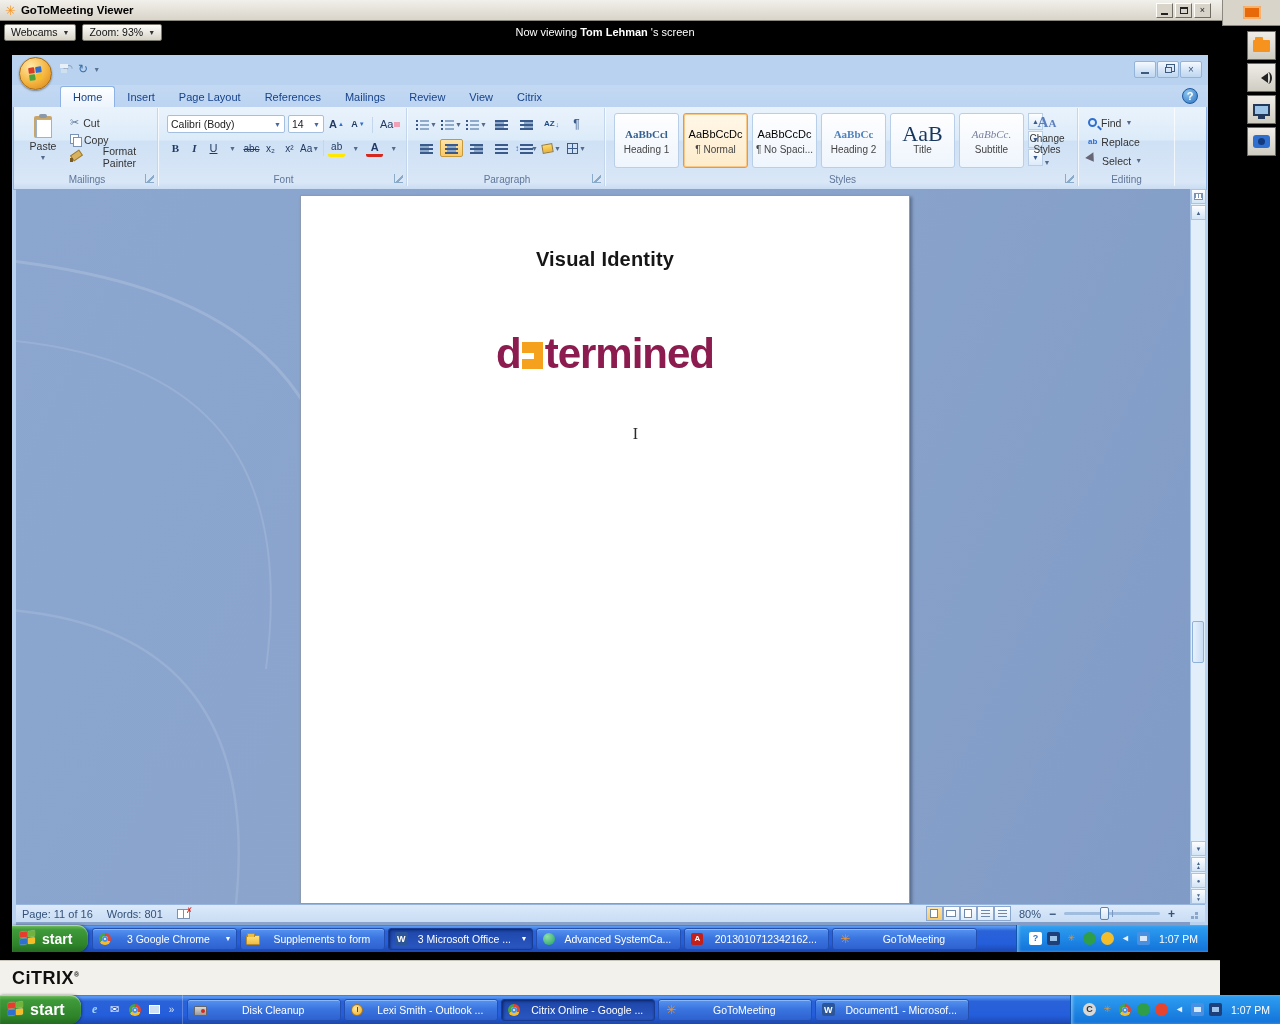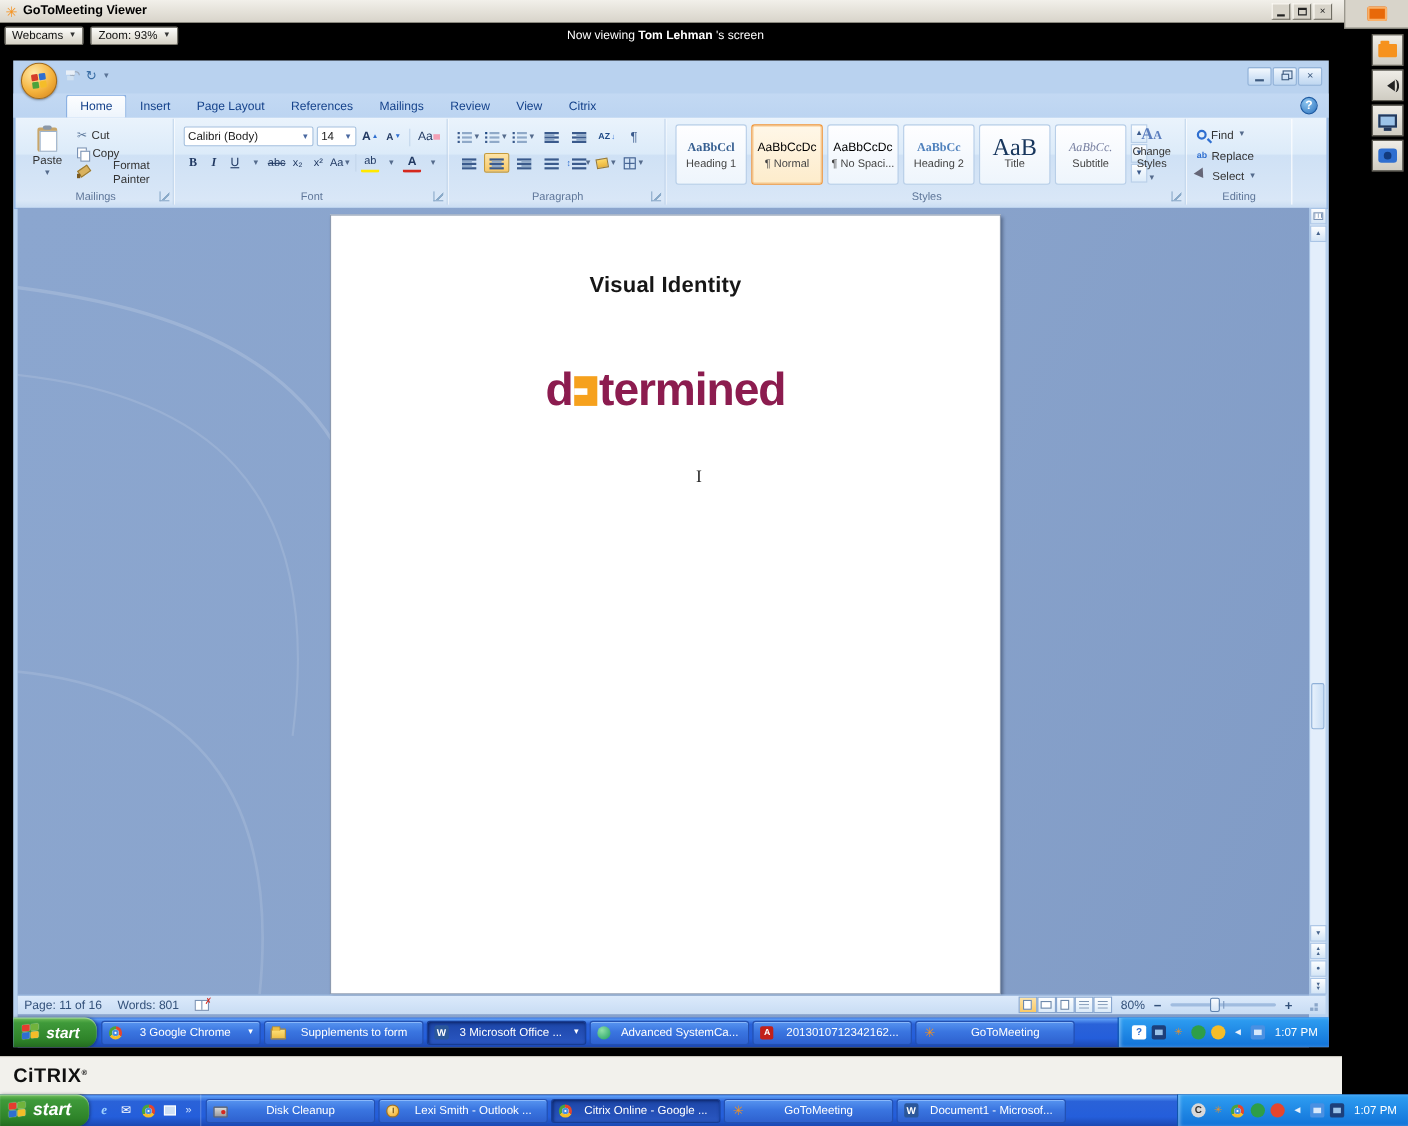--- a/index.html
+++ b/index.html
@@ -223,21 +223,21 @@
   .grip::before{content:"";position:absolute;right:1px;bottom:1px;width:3px;height:3px;background:#8aa6c9;
     box-shadow:-4px 4px 0 #8aa6c9? ;}
   .grip::before{box-shadow:-4px 0 0 #8aa6c9,0 -4px 0 #8aa6c9}
 
   
   .xpbar{background:linear-gradient(#3a74e0 0%,#5b9bf4 6%,#2a62d8 22%,#245edb 70%,#1c49b4 97%);display:flex;align-items:stretch}
   .rtaskbar{position:absolute;left:0;top:870px;width:1196px;height:27px}
   .ltaskbar{position:absolute;left:0;top:995px;width:1280px;height:29px;z-index:45}
   .startbtn{background:linear-gradient(#6fbf5a 0%,#3f9a3a 18%,#2e8329 75%,#236b20 100%);
     border-radius:0 11px 11px 0;display:flex;align-items:center;gap:5px;padding:0 16px 0 8px;
-    box-shadow:inset 0 1px 1px rgba(255,255,255,.5),1px 0 3px rgba(0,0,0,.4);color:#fff;font-weight:bold;font-style:italic}
+    box-shadow:inset 0 1px 1px rgba(255,255,255,.5),1px 0 3px rgba(0,0,0,.4);color:#fff;font-weight:bold;}
   .flag{width:17px;height:15px;display:grid;grid-template-columns:7px 7px;grid-template-rows:6px 6px;gap:1px;transform:skewY(-6deg)}
   .flag span{border-radius:1px;box-shadow:0 0 1px rgba(255,255,255,.8)}
   .f1{background:#e53c2e}.f2{background:#71b33c}.f3{background:#2f6fd0}.f4{background:#f5bd28}
   .tasks{flex:1;display:flex;align-items:center;gap:3px;padding:2px 4px;min-width:0}
   .task{height:22px;flex:0 1 145px;background:linear-gradient(#5794f0,#3a75e0 45%,#2e61cf);
     border:1px solid #2350b0;border-radius:3px;box-shadow:inset 0 1px 0 rgba(160,200,255,.7);
     color:#fff;font-size:10.5px;display:flex;align-items:center;gap:4px;padding:0 5px;min-width:0}
   .task.active{background:linear-gradient(#1d46a8,#2a57c2);box-shadow:inset 1px 1px 3px rgba(6,25,80,.8);border-color:#173c92}
   .tlabel{white-space:nowrap;overflow:hidden;flex:1}
   .tdd{font-size:7px}

